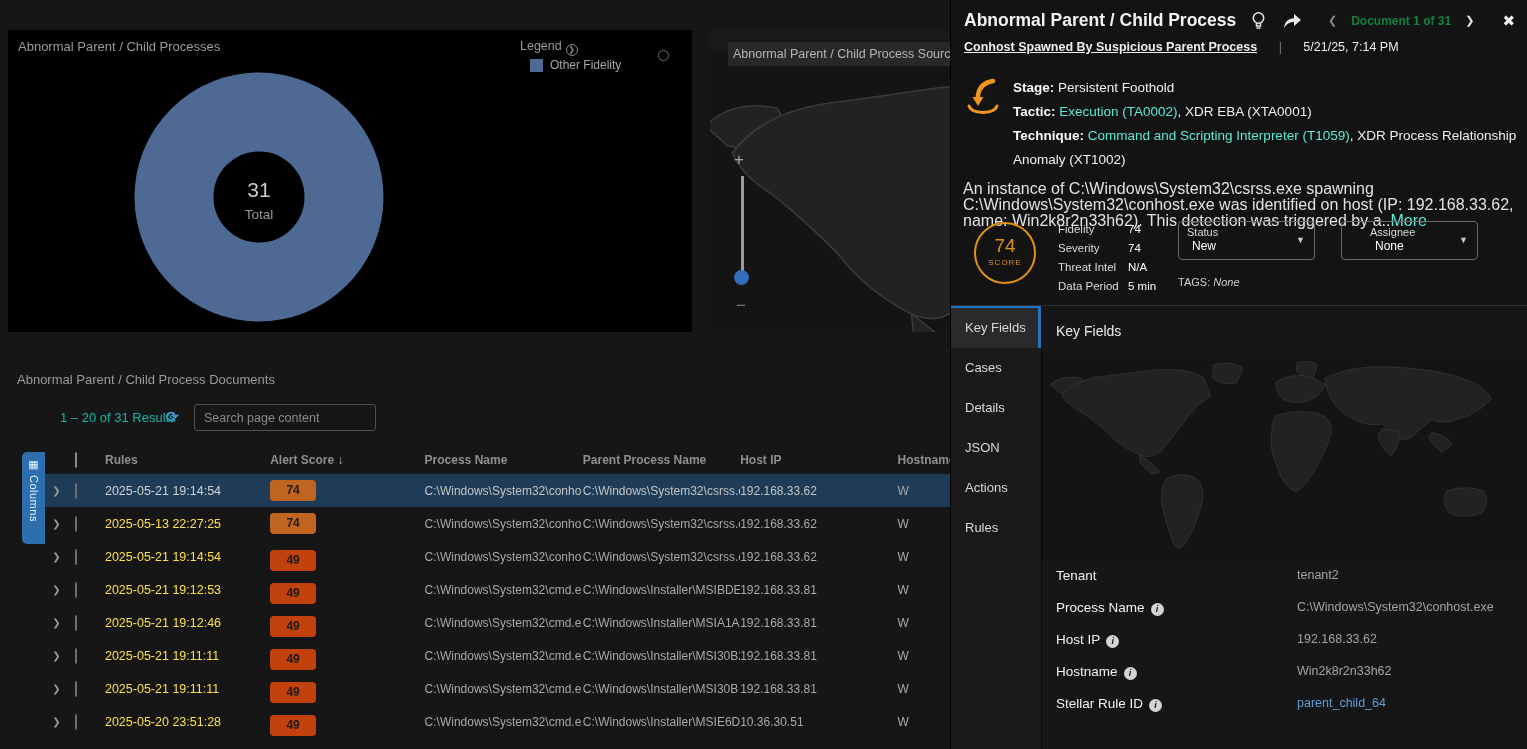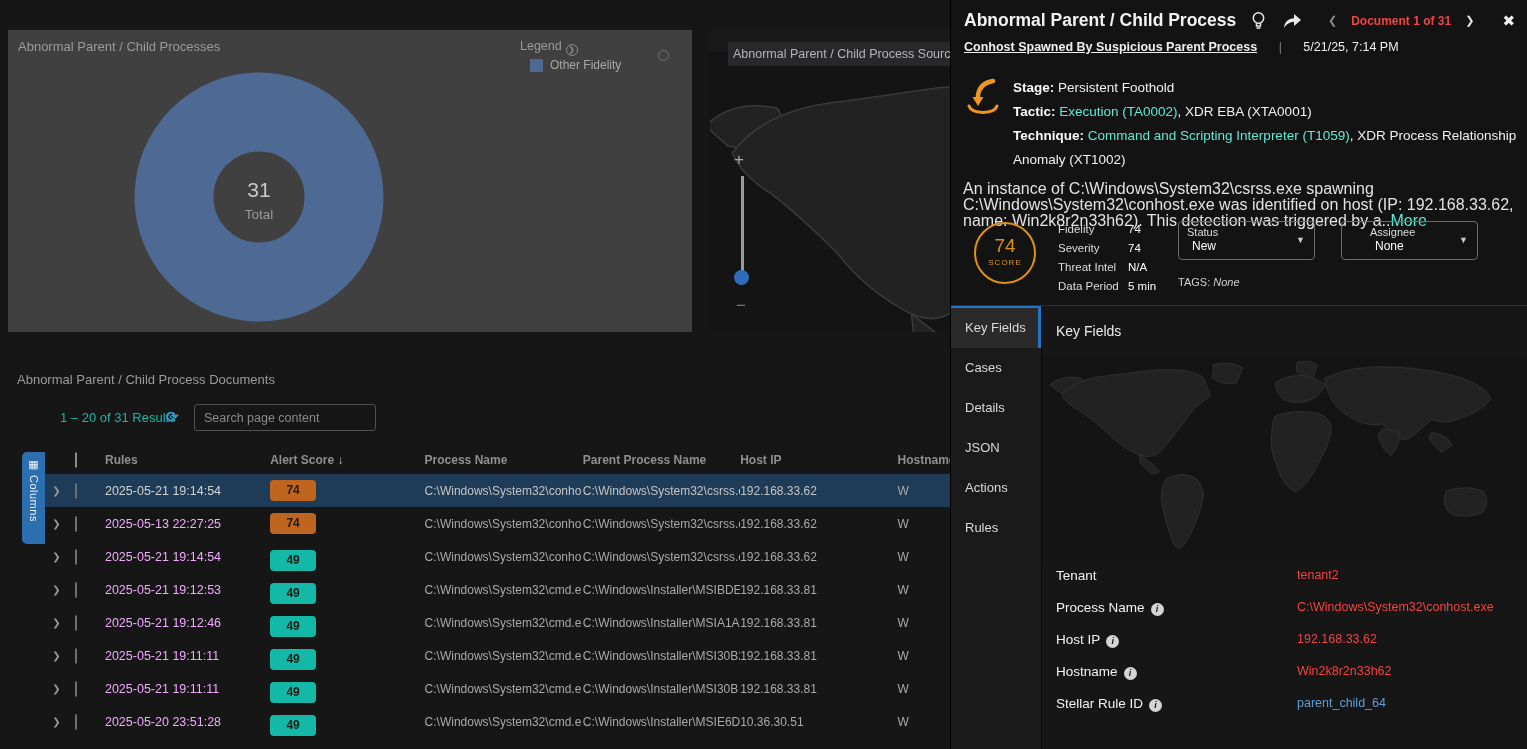--- a/index.html
+++ b/index.html
@@ -1,21 +1,21 @@
 <!DOCTYPE html>
 <html><head>
 <meta charset="utf-8">
 <style>
   * { margin:0; padding:0; box-sizing:border-box; }
   html,body { width:1527px; height:749px; overflow:hidden; background:#151516; }
   body { font-family:"Liberation Sans", sans-serif; color:#ccc; }
   #app { position:relative; width:1527px; height:749px; background:#161617; }
 
   
-  .panel { position:absolute; background:#404040; }
+  .panel { position:absolute; background:#000000; }
   .panel-title { font-size:13px; color:#9a9a9a; }
 
   #chart-panel { left:8px; top:30px; width:684px; height:302px; }
   #chart-panel .panel-title { position:absolute; left:10px; top:9px; }
   #legend { position:absolute; left:512px; top:9px; font-size:12.5px; color:#9a9a9a; }
   .legend-collapse { display:inline-block; width:12px; height:12px; border:1px solid #8a8a8a; border-radius:50%;
     font-size:8px; line-height:10px; text-align:center; color:#8a8a8a; vertical-align:-2px; margin-left:4px; }
   #legend-item { position:absolute; left:522px; top:28px; font-size:12px; color:#a8a8a8; display:flex; align-items:center; gap:7px; }
   .swatch { width:13px; height:13px; background:#4e6994; display:inline-block; }
   .panel-menu-dot { position:absolute; left:650px; top:20px; width:11px; height:11px; border:1.5px solid #6f6f6f; border-radius:50%; }
@@ -45,45 +45,45 @@
   #columns-btn .grid-ic { font-size:11px; line-height:12px; }
   #columns-btn .v-label { writing-mode:vertical-rl; font-size:11px; margin-top:5px; letter-spacing:0.5px; }
 
   #doc-table { position:absolute; left:45px; top:446px; width:915px; }
   .t-row { display:flex; align-items:center; height:33px; font-size:12px; color:#a9a9a9; }
   .t-head { height:28px; font-weight:bold; color:#8f8f8f; }
   .c-exp { width:24px; text-align:center; color:#9a9a9a; font-size:10px; }
   .c-cb { width:34px; }
   .cb { width:14px; height:14px; border:1px solid #6e6e6e; border-radius:2px; margin-left:7px; background:transparent; }
   .t-head .cb { border-color:#8a8a8a; }
-  .c-time { width:174px; padding-left:5px; color:#f0abfc; font-size:12.5px; white-space:nowrap; }
+  .c-time { width:174px; padding-left:5px; color:#fde047; font-size:12.5px; white-space:nowrap; }
   .t-head .c-time { color:#8f8f8f; font-size:12px; }
   .c-score { width:168px; padding-left:5px; }
   .sort-arrow { color:#b5b5b5; font-weight:normal; }
   .badge { display:inline-block; min-width:46px; height:21px; border-radius:4px; text-align:center; line-height:21px;
     color:#1e1c15; font-weight:bold; font-size:12px; }
   .badge.orange { background:#c0651f; }
-  .badge.yellow { background:#14b8a6;margin-top:8px; }
+  .badge.yellow { background:#c2410c;margin-top:8px; }
   .c-proc { width:167px; } .c-parent { width:166px; } .c-ip { width:166px; }
   .c-host { width:66px; }
   .c-proc, .c-parent, .c-ip, .c-host { white-space:nowrap; overflow:hidden; }
   .t-row.selected { background:#1e3c58; }
   .t-row.selected .c-time { color:#d2d2d2; }
   .t-row.selected .c-proc, .t-row.selected .c-parent, .t-row.selected .c-ip { color:#c4c4c4; }
 
   
   #detail { position:absolute; left:950px; top:0; width:577px; height:749px; background:#131314; z-index:10; border-left:1px solid #000; }
   #detail-title-row { position:absolute; left:13px; top:10px; width:551px; display:flex; align-items:center; }
   #detail-title { font-size:17.5px; font-weight:bold; color:#f2f2f2; white-space:nowrap; }
   .title-ic { margin-left:14px; display:inline-flex; cursor:pointer; }
   #doc-nav { margin-left:auto; display:flex; align-items:center; }
   .nav-chev { font-size:11px; cursor:pointer; }
   .nav-chev.left { color:#8a8a8a; }
   .nav-chev.right { color:#e8e8e8; }
-  #doc-nav-text { font-size:12px; font-weight:bold; color:#ef4444; margin:0 14px; }
+  #doc-nav-text { font-size:12px; font-weight:bold; color:#15803d; margin:0 14px; }
   #close-btn { margin-left:28px; font-size:15px; color:#f0f0f0; cursor:pointer; }
   #detail-subtitle-row { position:absolute; left:13px; top:40px; font-size:12.5px; color:#eee; }
   #detail-subtitle-row .sub-bold { font-weight:bold;text-decoration:underline; }
   #detail-subtitle-row .sep { color:#777; margin:0 18px; }
 
   #stage-icon { position:absolute; left:11px; top:76px; }
   #stage-text { position:absolute; left:62px; top:76px; width:512px; font-size:13.5px; line-height:24px; color:#f0f0f0; }
   #stage-text b { color:#fafafa; }
   a.lnk { color:#5eead4; text-decoration:none; cursor:pointer; }
 
@@ -108,21 +108,21 @@
 
   #tab-strip { position:absolute; left:0; top:306px; width:90px; height:443px; background:#1a1a1b; border-top:2px solid #2176c7; }
   .tab { height:40px; line-height:40px; padding-left:14px; font-size:13px; color:#d9d9d9; cursor:pointer; white-space:nowrap; }
   .tab.active { background:#2a2a2b; border-right:3px solid #2176c7; }
   #tab-content { position:absolute; left:90px; top:306px; width:487px; height:443px; background:#161617; border-left:1px solid #070707; }
   #content-title { position:absolute; left:14px; top:17px; font-size:14px; color:#eaeaea; }
   #kf-map { position:absolute; left:0; top:48px; width:487px; height:207px; }
   #kf-list { position:absolute; left:14px; top:260px; width:465px; }
   .kf-row { display:flex; margin-bottom:13px; line-height:19px; }
   .kf-label { width:241px; font-size:13.5px; color:#f2f2f2; }
-  .kf-value { font-size:12.5px; color:#ef4444; white-space:nowrap; }
+  .kf-value { font-size:12.5px; color:#a3a3a3; white-space:nowrap; }
   .kf-value.lnk-val { color:#5c9fd6; cursor:pointer; }
   .info-ic { display:inline-block; width:13px; height:13px; border-radius:50%; background:#d4d4d4; color:#141414;
     font-size:9px; font-weight:bold; font-style:italic; text-align:center; line-height:13px; margin-left:6px; vertical-align:0px; }
 
   .map-land { fill:#222223; stroke:#3a3a3b; stroke-width:0.7; }
   .map-bg-rect { fill:#141415; }
 </style>
 </head>
 <body>
 

